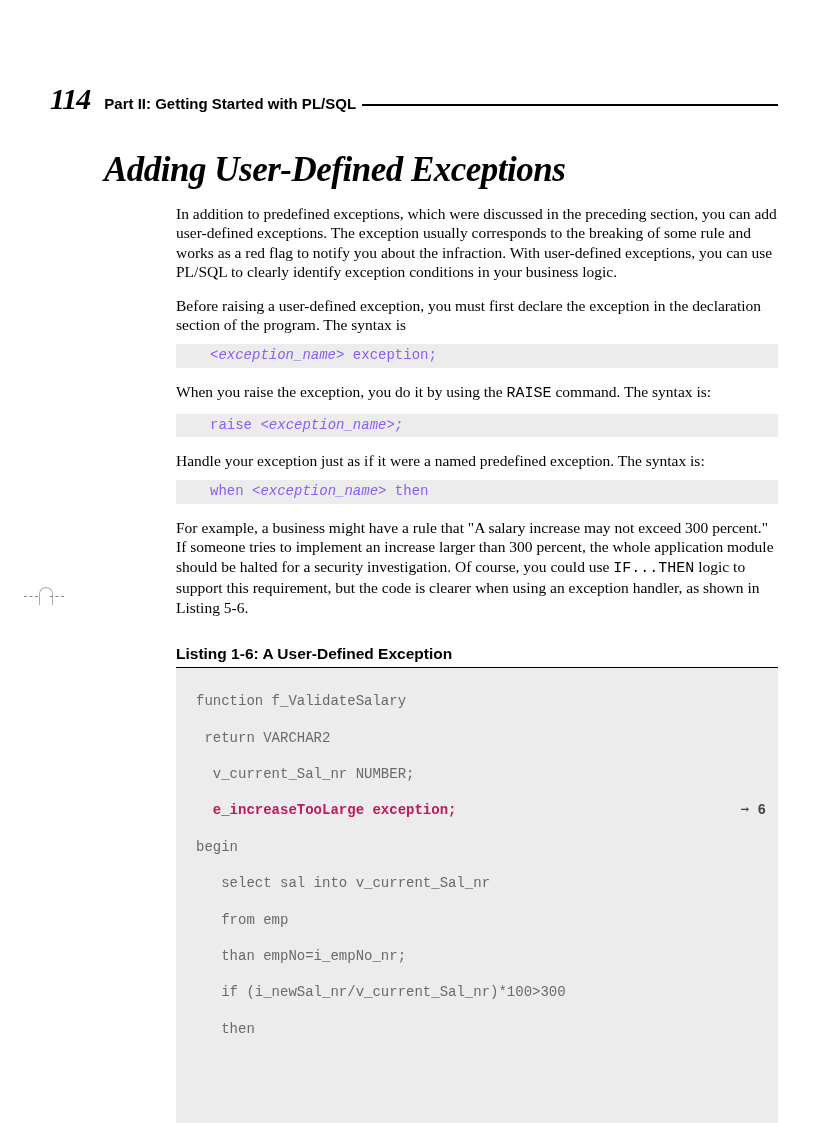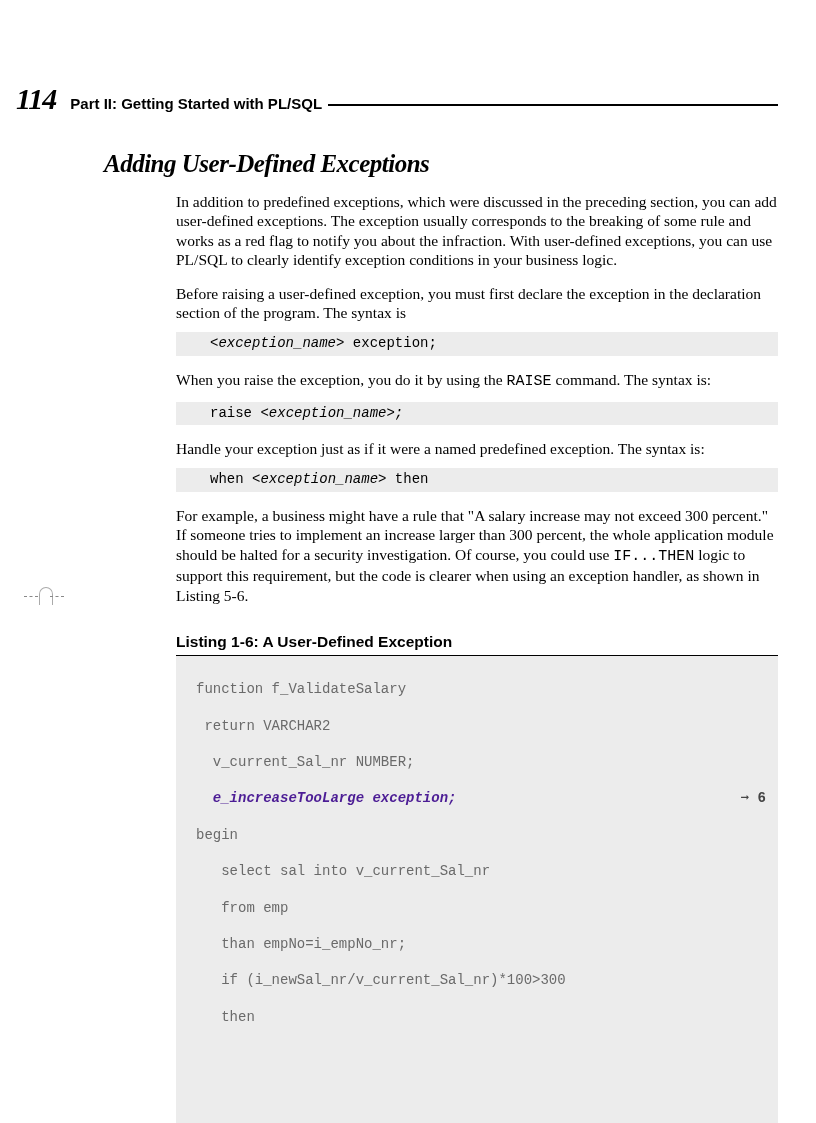--- a/index.html
+++ b/index.html
@@ -17,21 +17,21 @@
   .page {
     position: relative;
     width: 816px;
     height: 1123px;
     padding-top: 80px;
     box-sizing: border-box;
   }
   .page-header {
     position: absolute;
     top: 82px;
-    left: 16px;
+    left: 50px;
     right: 38px;
     display: flex;
     align-items: baseline;
   }
   .page-number {
     font-family: Georgia, 'Times New Roman', serif;
     font-weight: bold;
     font-style: italic;
     font-size: 30px;
     letter-spacing: -1px;
@@ -52,38 +52,38 @@
     top: -3px;
   }
   .content {
     margin-left: 176px;
     margin-right: 38px;
   }
   .heading {
     font-family: Georgia, 'Times New Roman', serif;
     font-style: italic;
     font-weight: bold;
-    font-size: 25px;
+    font-size: 35px;
     margin-top: 70px;
     margin-left: -72px;
     letter-spacing: -0.5px;
   }
   p.body {
     font-family: Georgia, 'Times New Roman', serif;
     font-size: 15.5px;
     line-height: 1.25;
     margin: 14px 0 0 0;
   }
   .ital { }
   .mono-inline { font-family: 'Courier New', monospace; font-size: 15px; }
   .code-box {
     font-family: 'Courier New', monospace;
     font-size: 14px;
     background: #ececec;
-    color: #000000;
+    color: #8b5cf6;
     padding: 3px 0 3px 34px;
     margin-top: 10px;
     line-height: 1.25;
   }
   .listing-title {
     font-family: Arial, Helvetica, sans-serif;
     font-weight: bold;
     font-size: 15.5px;
     margin-top: 28px;
   }
@@ -93,21 +93,21 @@
     background: #ececec;
     font-family: 'Courier New', monospace;
     font-size: 14px;
     color: #6a6a6a;
     padding: 6px 8px 6px 20px;
     line-height: 1.3;
     white-space: pre;
     position: relative;
   }
   .code-line { white-space: pre; }
-  .bold-code { font-weight: bold; color: #4c1d95; font-style: italic; }
+  .bold-code { font-weight: bold; color: #be185d; }
   .ital-code { font-style: italic; }
   .line-anno {
     position: absolute;
     right: 12px;
     font-family: 'Courier New', monospace;
     font-size: 14px;
     font-weight: bold;
     color: #444;
   }
   .cut-mark {

